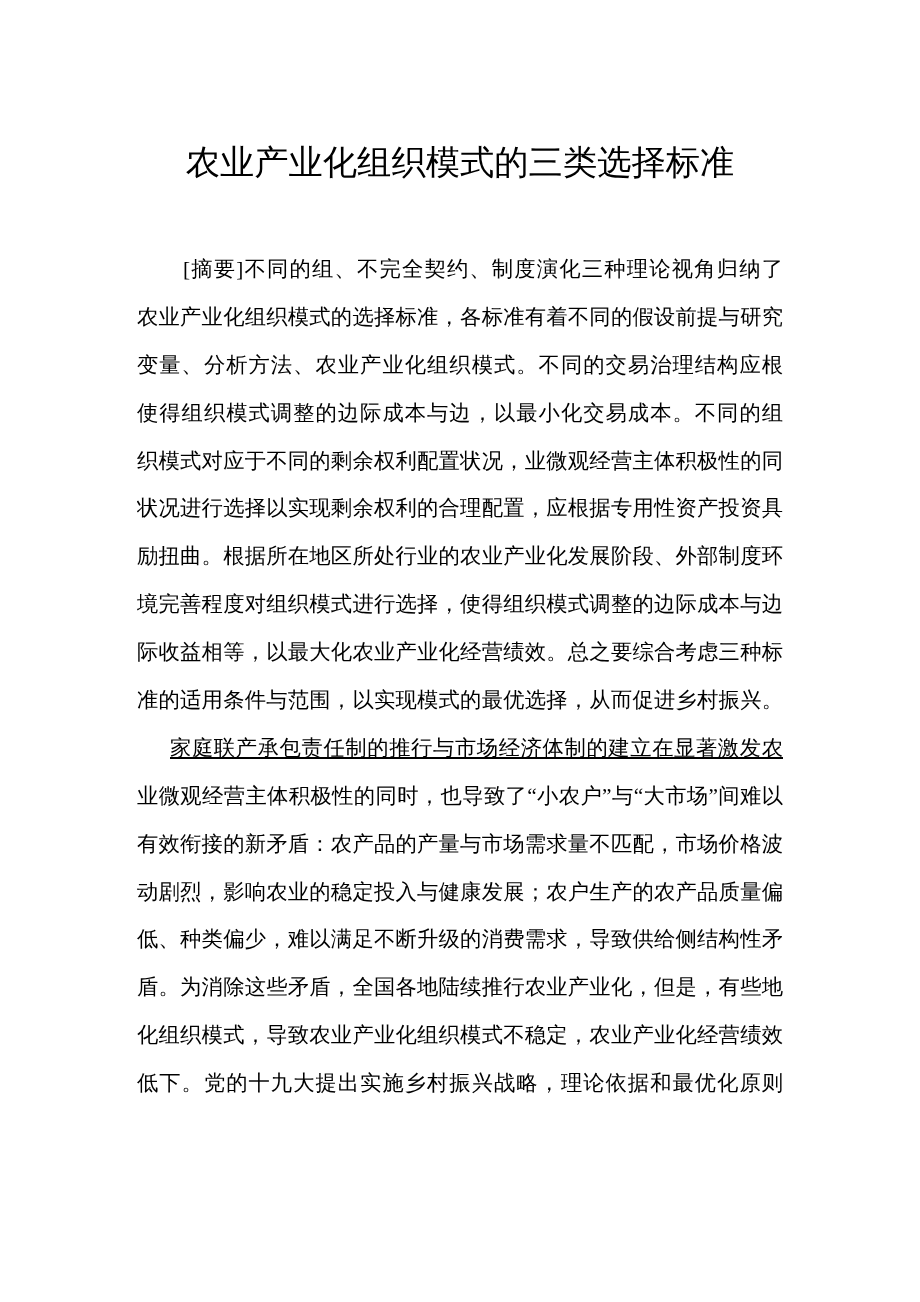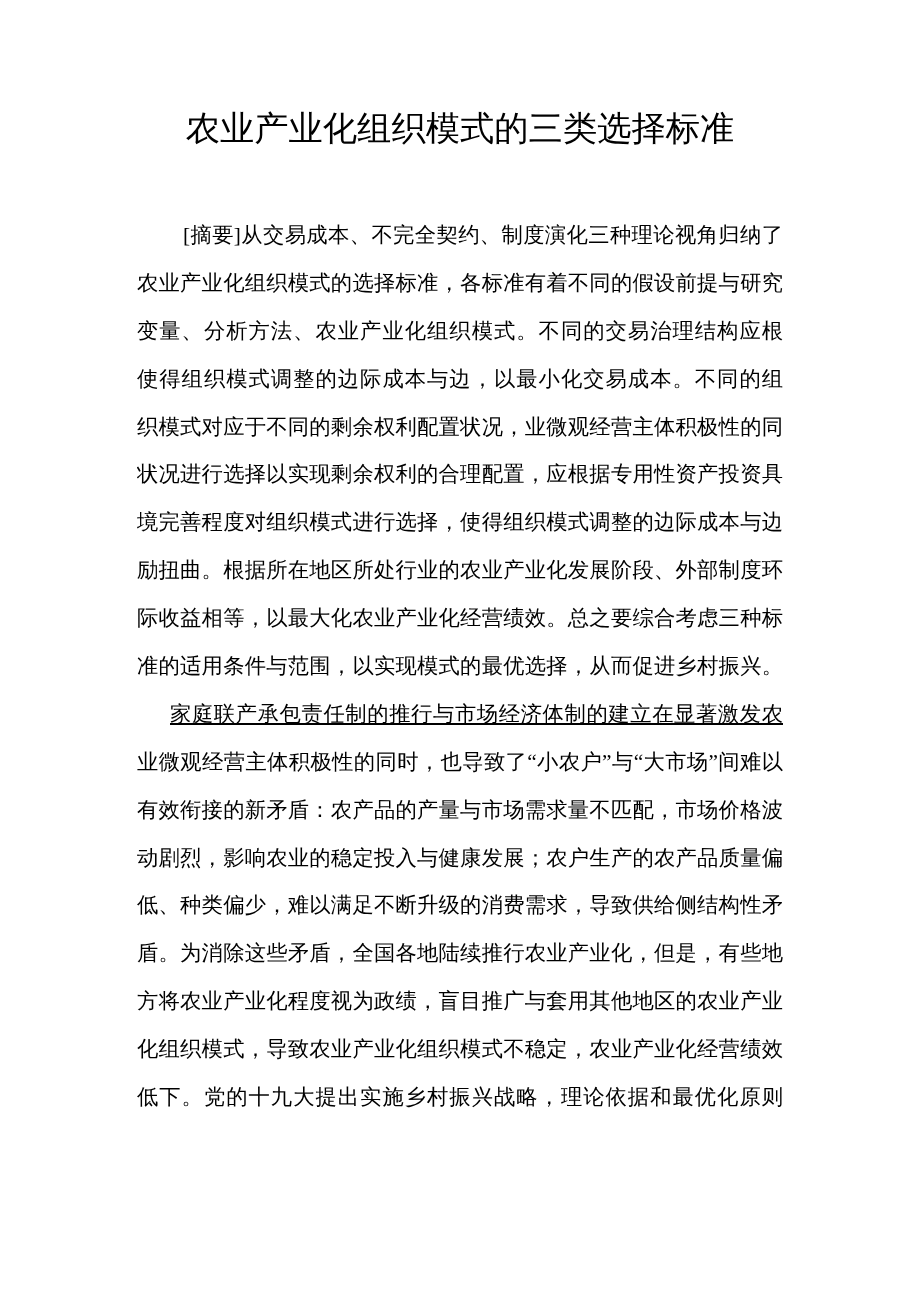--- a/index.html
+++ b/index.html
@@ -11,20 +11,21 @@
     height: 1302px;
     position: relative;
     overflow: hidden;
     font-family: "Liberation Serif", "DejaVu Serif", serif;
     color: #000000;
     background: #ffffff;
   }
   .page {
     position: absolute;
     inset: 0;
+    margin-top: 34px;
   }
   .doc-title {
     position: absolute;
     top: 104px;
     left: 0;
     width: 920px;
     margin: 0;
     text-align: center;
     font-size: 34.3px;
     font-weight: normal;
@@ -46,33 +47,32 @@
     text-align-last: justify;
     overflow: hidden;
   }
 </style>
 </head>
 <body style="background: rgb(255, 255, 255); color: rgb(0, 0, 0);">
 
 <div class="page">
   <h1 class="doc-title">农业产业化组织模式的三类选择标准</h1>
   <div class="doc-body" id="doc-body">
-      <div class="text-line" style="padding-left: 46px;">[摘要]从交易成本、不完全契约、制度演化三种理论视角归纳了</div>
+      <div class="text-line" style="padding-left: 46px;">[摘要]不同的组、不完全契约、制度演化三种理论视角归纳了</div>
       <div class="text-line">农业产业化组织模式的选择标准，各标准有着不同的假设前提与研究</div>
       <div class="text-line">变量、分析方法、农业产业化组织模式。不同的交易治理结构应根</div>
       <div class="text-line">使得组织模式调整的边际成本与边，以最小化交易成本。不同的组</div>
       <div class="text-line">织模式对应于不同的剩余权利配置状况，业微观经营主体积极性的同时</div>
       <div class="text-line">状况进行选择以实现剩余权利的合理配置，应根据专用性资产投资具体</div>
+      <div class="text-line">励扭曲。根据所在地区所处行业的农业产业化发展阶段、外部制度环</div>
       <div class="text-line">境完善程度对组织模式进行选择，使得组织模式调整的边际成本与边</div>
-      <div class="text-line">励扭曲。根据所在地区所处行业的农业产业化发展阶段、外部制度环</div>
       <div class="text-line">际收益相等，以最大化农业产业化经营绩效。总之要综合考虑三种标</div>
       <div class="text-line">准的适用条件与范围，以实现模式的最优选择，从而促进乡村振兴。</div>
       <div class="text-line" style="padding-left: 33px; text-decoration: underline;">家庭联产承包责任制的推行与市场经济体制的建立在显著激发农</div>
       <div class="text-line">业微观经营主体积极性的同时，也导致了“小农户”与“大市场”间难以</div>
       <div class="text-line">有效衔接的新矛盾：农产品的产量与市场需求量不匹配，市场价格波</div>
       <div class="text-line">动剧烈，影响农业的稳定投入与健康发展；农户生产的农产品质量偏</div>
       <div class="text-line">低、种类偏少，难以满足不断升级的消费需求，导致供给侧结构性矛</div>
       <div class="text-line">盾。为消除这些矛盾，全国各地陆续推行农业产业化，但是，有些地</div>
-      <div class="text-line">方将农业产业化程度视为政绩，盲目推广与套用其他地区的农业产业</div>
       <div class="text-line">化组织模式，导致农业产业化组织模式不稳定，农业产业化经营绩效</div>
       <div class="text-line">低下。党的十九大提出实施乡村振兴战略，理论依据和最优化原则</div>
     </div>
 </div>
 
 </body></html>

